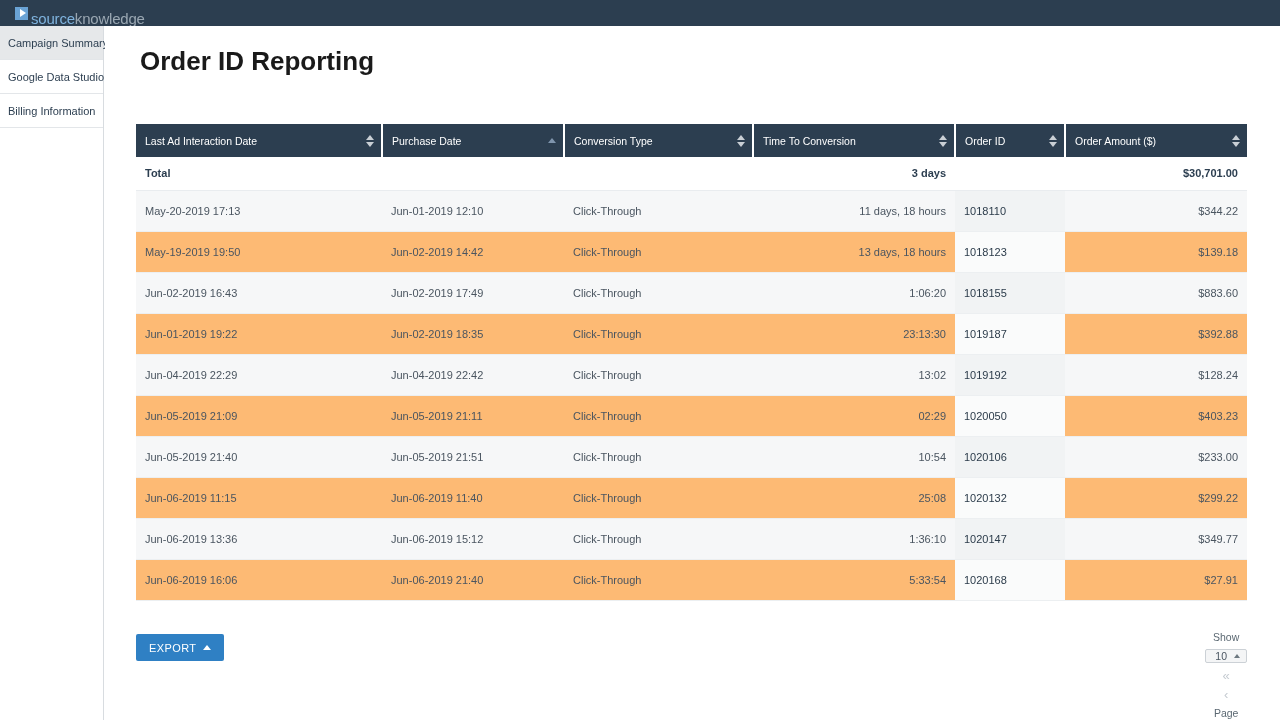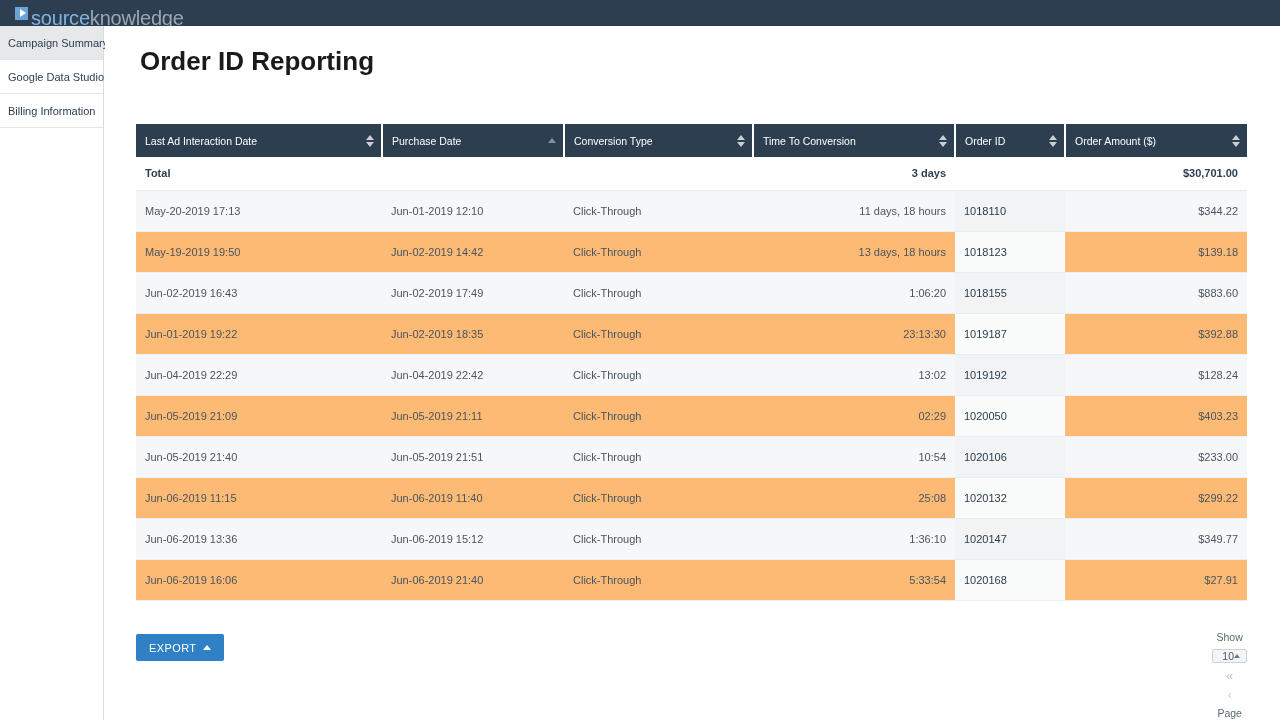--- a/index.html
+++ b/index.html
@@ -25,21 +25,21 @@
     display: flex; align-items: center; justify-content: center;
     margin-right: 3px;
   }
   .logo-mark .tri {
     width: 0; height: 0;
     border-left: 6px solid #ffffff;
     border-top: 4px solid transparent;
     border-bottom: 4px solid transparent;
     margin-left: 2px;
   }
-  .logo-text { font-size: 20px; letter-spacing: -0.2px; margin-top: 10px; }
+  .logo-text { font-size: 15px; letter-spacing: -0.2px; margin-top: 10px; }
   .logo-text .a { color: #7fb3de; }
   .logo-text .b { color: #9aa7b2; }
 
   
   .sidebar {
     position: absolute; top: 26px; left: 0;
     width: 104px; height: 694px;
     background: #ffffff;
     border-right: 1px solid #d8dce0;
   }
@@ -144,21 +144,21 @@
   }
   .pager {
     position: absolute; right: 0; top: 0;
     height: 34px;
     display: flex; align-items: center;
     font-size: 10.5px; color: #5b6872;
     gap: 6px;
     flex-direction: column;
   }
   .pg-select {
-    display: flex; align-items: center; 
+    display: flex; align-items: center; gap: 7px;
     height: 22px; padding: 0 6px 0 9px;
     background: #f4f5f6;
     border: 1px solid #ccd1d6; border-radius: 2px;
     color: #4a5560; font-size: 10.5px;
     cursor: pointer;
   }
   .caret-up-dk {
     width: 0; height: 0;
     border-left: 3.5px solid transparent;
     border-right: 3.5px solid transparent;

